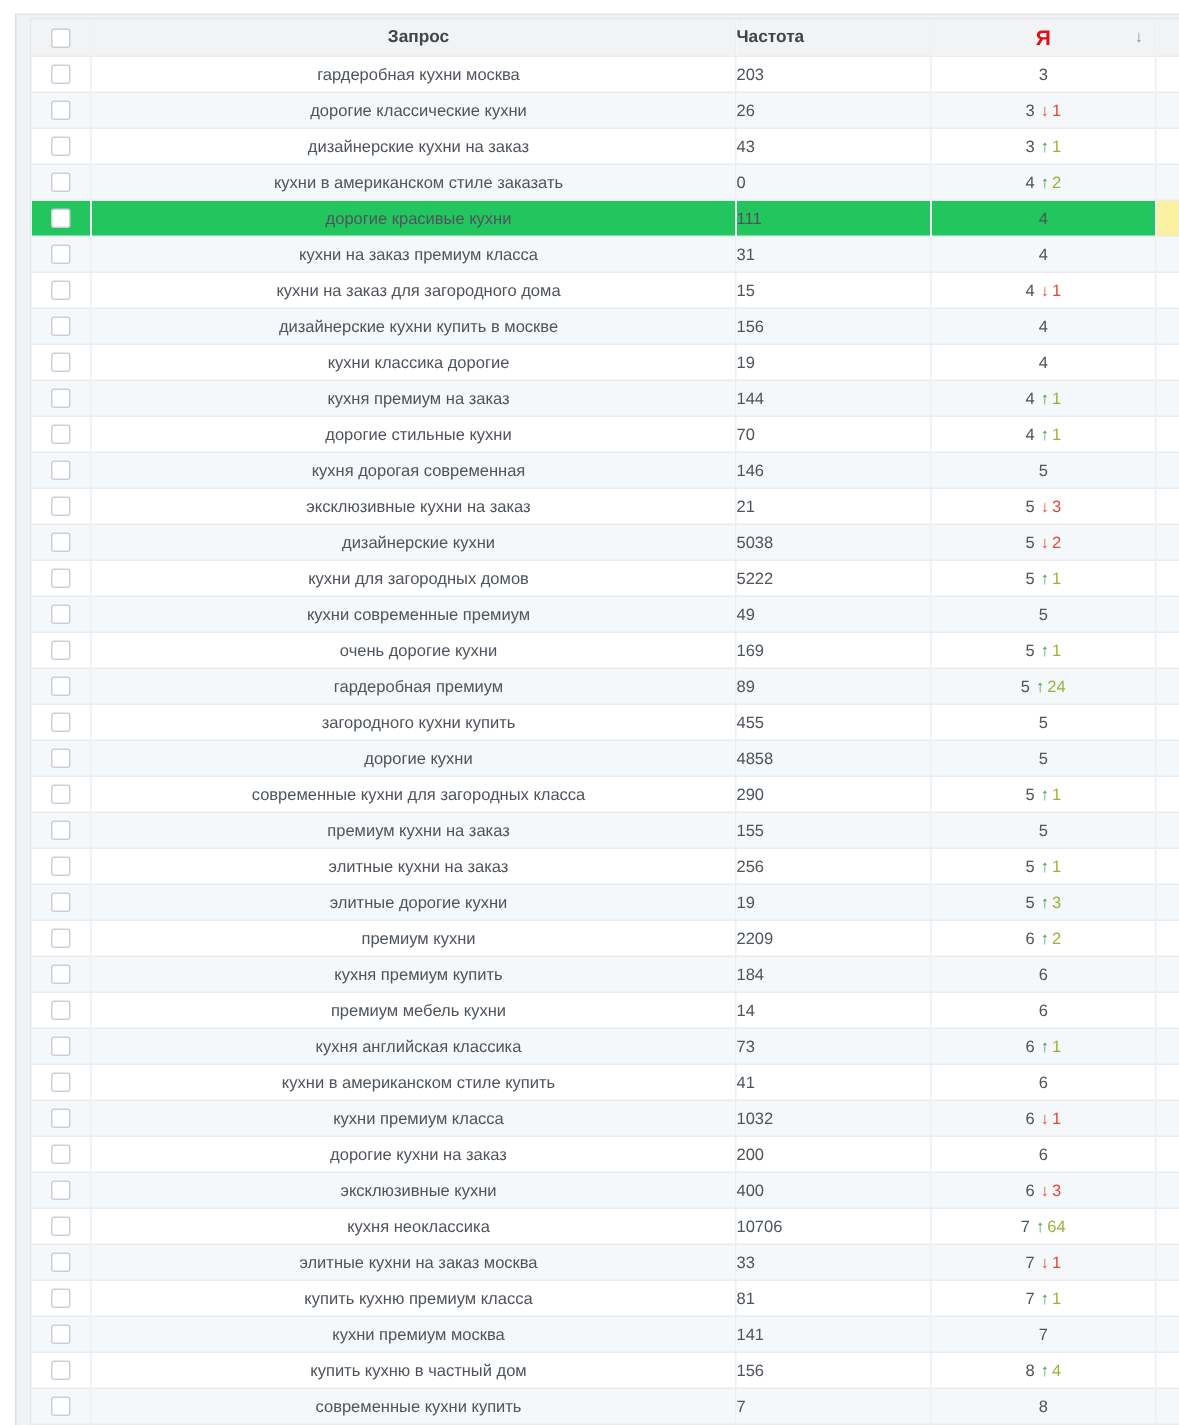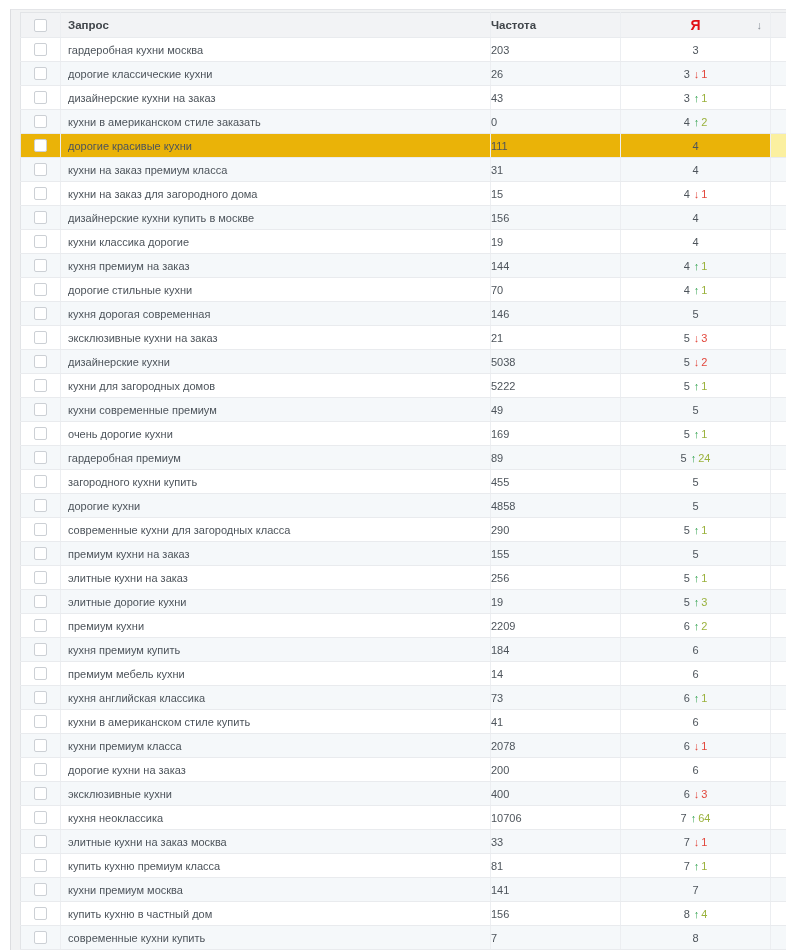--- a/index.html
+++ b/index.html
@@ -45,33 +45,33 @@
     font-size: 11px;
     color: #4d545b;
     overflow: hidden;
     white-space: nowrap;
   }
   th { height: 25px; background: #f2f3f5; color: #40454a; font-weight: bold; font-size: 11.5px; }
   th:first-child, td:first-child { border-left: none; }
 
   tbody tr:nth-child(even) td { background: #f5f8fa; }
   tbody tr:nth-child(odd) td { background: #ffffff; }
-  tbody tr.highlighted td { background: #eab308; }
+  tbody tr.highlighted td { background: #22c55e; }
   tbody tr.highlighted td.cell-extra { background: #fbf0a0; }
 
   .cell-check, th.h-check { text-align: center; vertical-align: middle; }
   .checkbox {
     display: inline-block;
     width: 13px; height: 13px;
     border: 1px solid #ccd0d5;
     border-radius: 2px;
     background: #fff;
     vertical-align: middle;
   }
-  .cell-query, th.h-query { text-align: left; padding-left: 7px; vertical-align: middle; }
+  .cell-query, th.h-query { text-align: center; padding-left: 7px; vertical-align: middle; }
   .cell-freq, th.h-freq { text-align: left; vertical-align: middle; }
   .cell-pos, th.h-pos { text-align: center; vertical-align: middle; }
 
   th.h-pos { position: relative; }
   .yandex-label {
     color: #e10f14;
     font-size: 14px;
     font-weight: bold;
   }
   .sort-arrow {
@@ -377,21 +377,21 @@
     <td class="cell-query">кухни в американском стиле купить</td>
     <td class="cell-freq">41</td>
     <td class="cell-pos"><span class="pos-num">6</span></td>
     <td class="cell-extra"></td>
   </tr>
         <tr>
     <td class="cell-check">
       <span class="checkbox"></span>
     </td>
     <td class="cell-query">кухни премиум класса</td>
-    <td class="cell-freq">2078</td>
+    <td class="cell-freq">1032</td>
     <td class="cell-pos"><span class="pos-num">6</span><span class="chg-arrow down">↓</span><span class="chg-delta down">1</span></td>
     <td class="cell-extra"></td>
   </tr>
         <tr>
     <td class="cell-check">
       <span class="checkbox"></span>
     </td>
     <td class="cell-query">дорогие кухни на заказ</td>
     <td class="cell-freq">200</td>
     <td class="cell-pos"><span class="pos-num">6</span></td>

